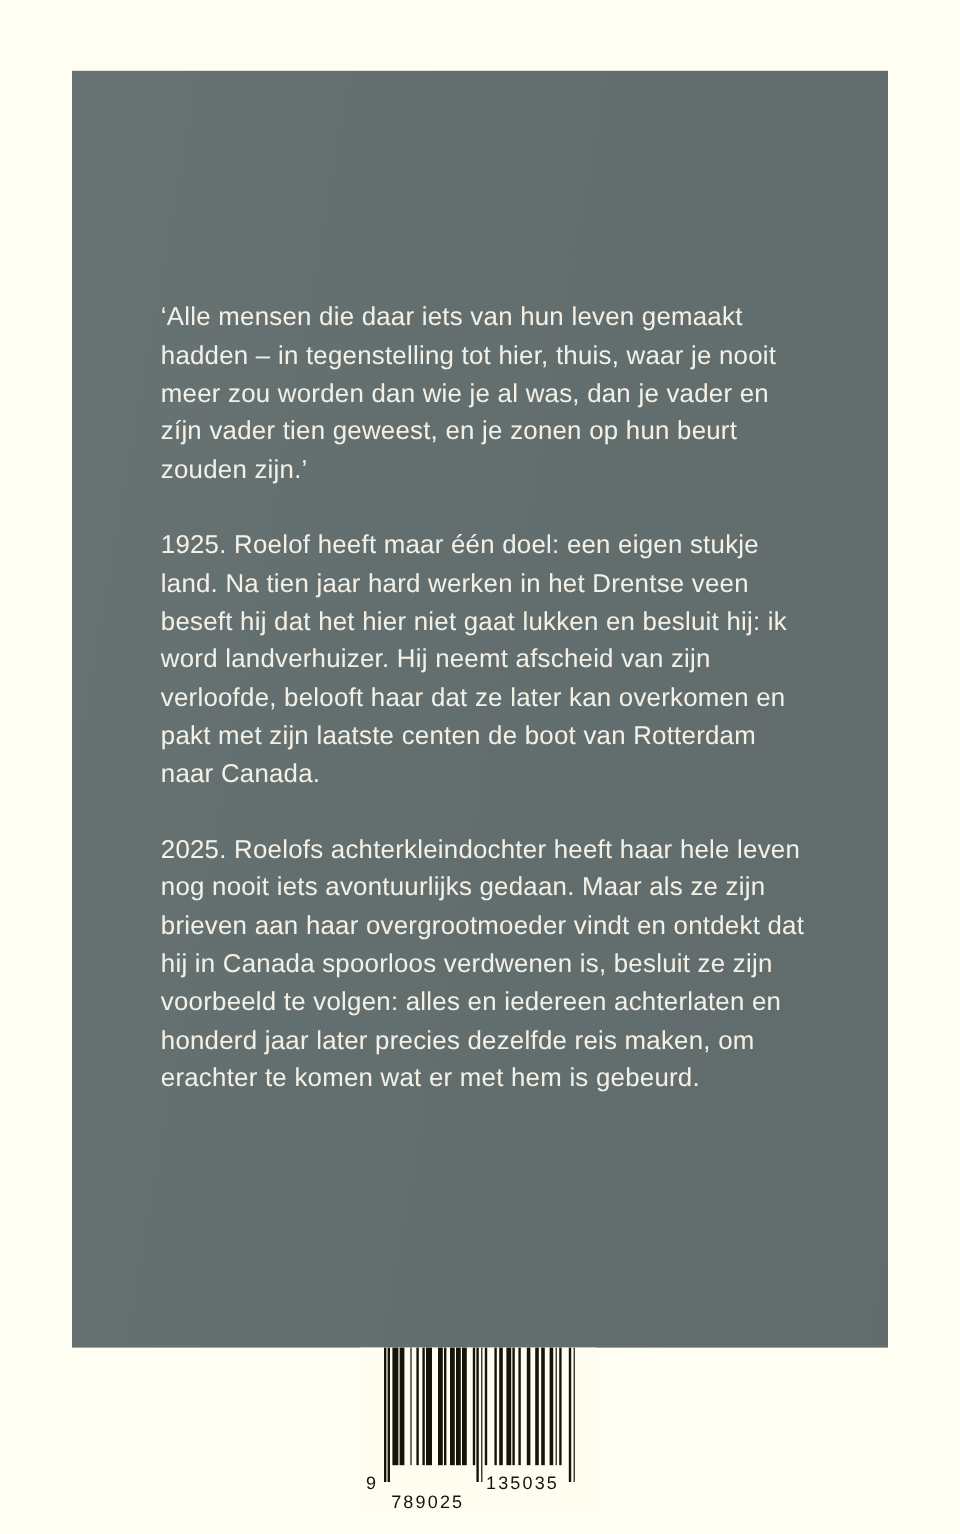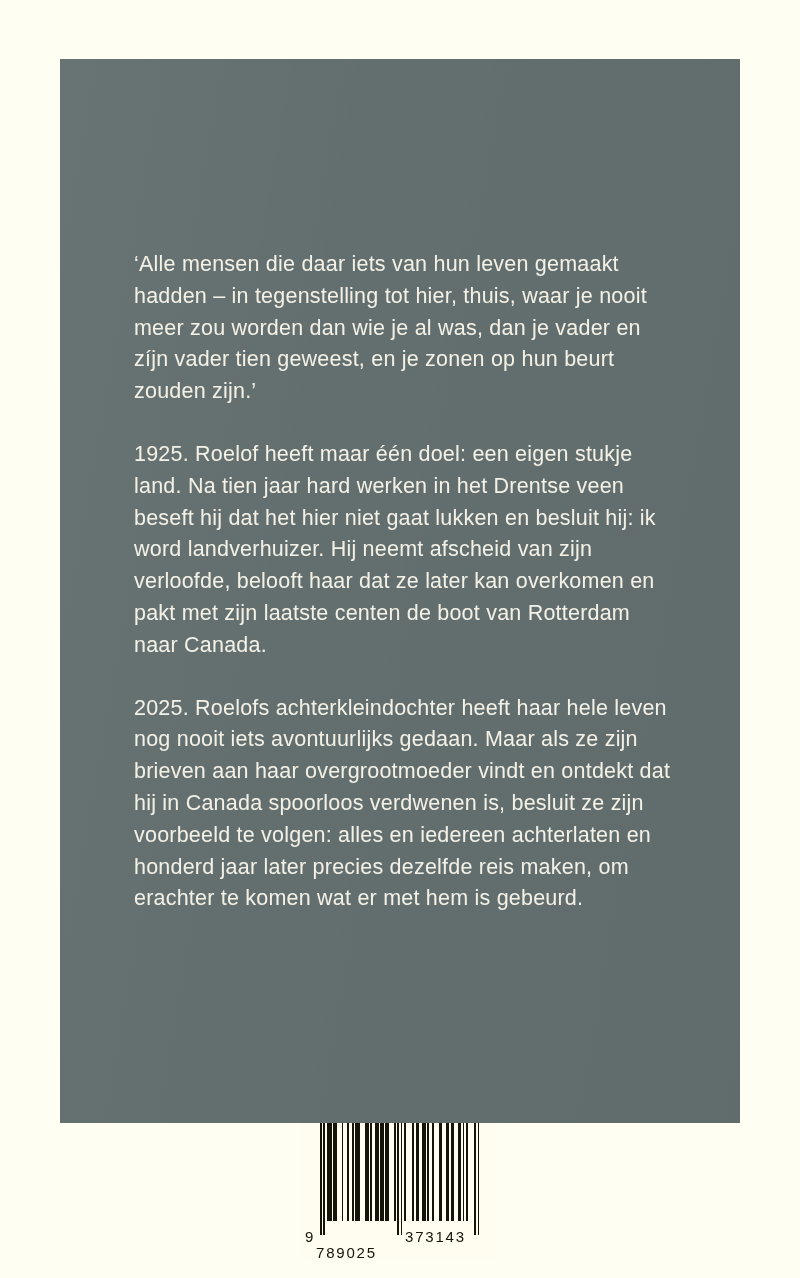--- a/index.html
+++ b/index.html
@@ -111,21 +111,21 @@
     letter-spacing: 0.12em;
     display: flex;
     align-items: center;
   }
   #barcode-digits .d-lead {
     position: absolute;
     left: 5px;
   }
   #barcode-digits .d-left {
     position: absolute;
-    left: 16px;
+    left: 26px;
     margin-top: 33px;
   }
   #barcode-digits .d-right {
     position: absolute;
     left: 105px;
   }
 </style>
 </head>
 <body>
 
@@ -199,17 +199,17 @@
         <div class="gap" style="width: 1.68421px;"></div>
         <div class="bar" style="width: 1.68421px; background: rgb(20, 20, 11);"></div>
         <div class="gap" style="width: 6.73684px;"></div>
         <div class="bar guard" style="width: 1.68421px; background: rgb(20, 20, 11);"></div>
         <div class="gap" style="width: 1.68421px;"></div>
         <div class="bar guard" style="width: 1.68421px; background: rgb(20, 20, 11);"></div>
       </div>
     <div id="barcode-digits">
       <span class="d-lead">9</span>
       <span class="d-left">789025</span>
-      <span class="d-right">373143</span>
+      <span class="d-right">135035</span>
     </div>
   </div>
 
 </div>
 
 </body></html>

